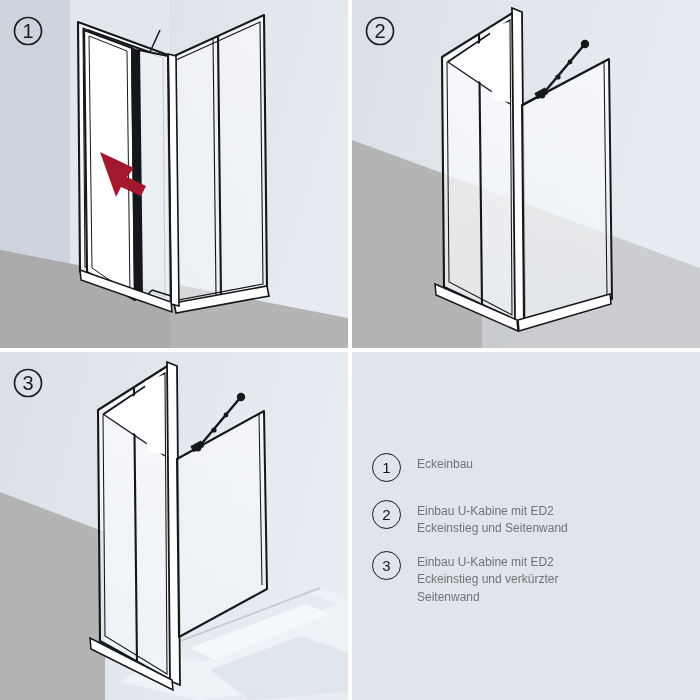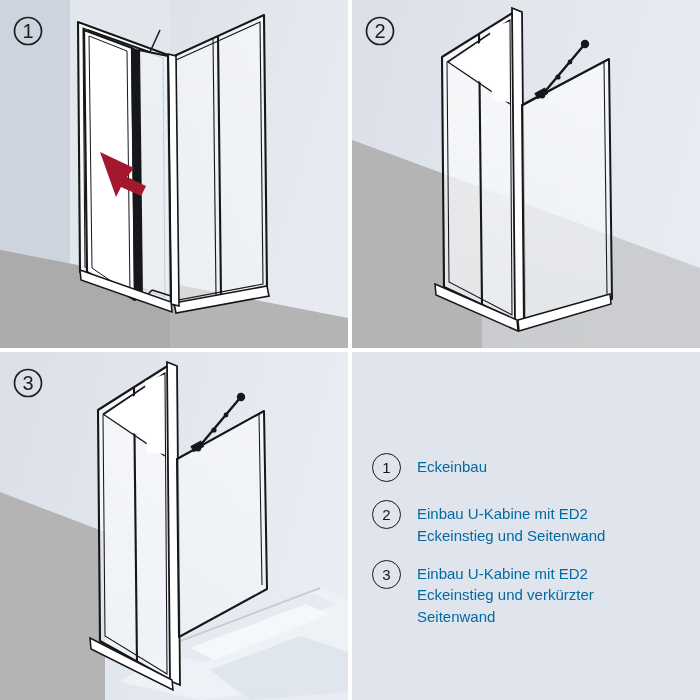--- a/index.html
+++ b/index.html
@@ -14,21 +14,21 @@
   .panel svg{display:block;width:100%;height:100%;}
 
   
   .legend{position:absolute;left:352px;top:352px;width:348px;height:348px;
           background:#e0e4ec;}
   .legend-list{position:absolute;left:20px;top:102px;width:320px;}
   .legend-row{display:flex;align-items:flex-start;margin-bottom:19px;}
   .legend-num{flex:0 0 auto;width:27px;height:27px;border:1.6px solid #15171a;
               border-radius:50%;display:flex;align-items:center;justify-content:center;
               font-size:15px;color:#15171a;line-height:1;margin-right:16px;margin-top:-1px;}
-  .legend-text{font-size:15px;line-height:1.45;color:#0369a1;white-space:pre-line;
+  .legend-text{font-size:12px;line-height:1.45;color:#737373;white-space:pre-line;
                padding-top:2px;}
 
   .circnum-text{font-family:"Liberation Sans",sans-serif;font-size:20px;fill:#1b1d20;}
 </style>
 </head>
 <body>
 
 <div id="page">
 
   <div class="panel p1">

